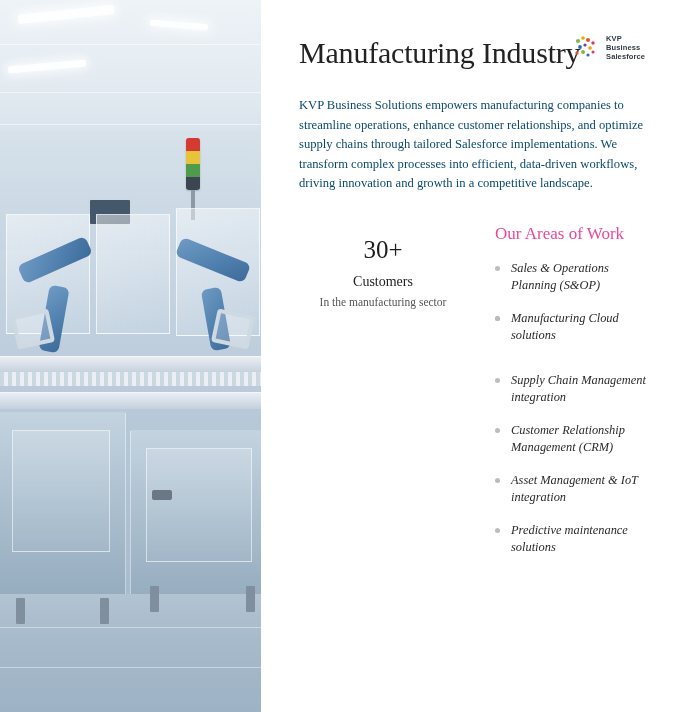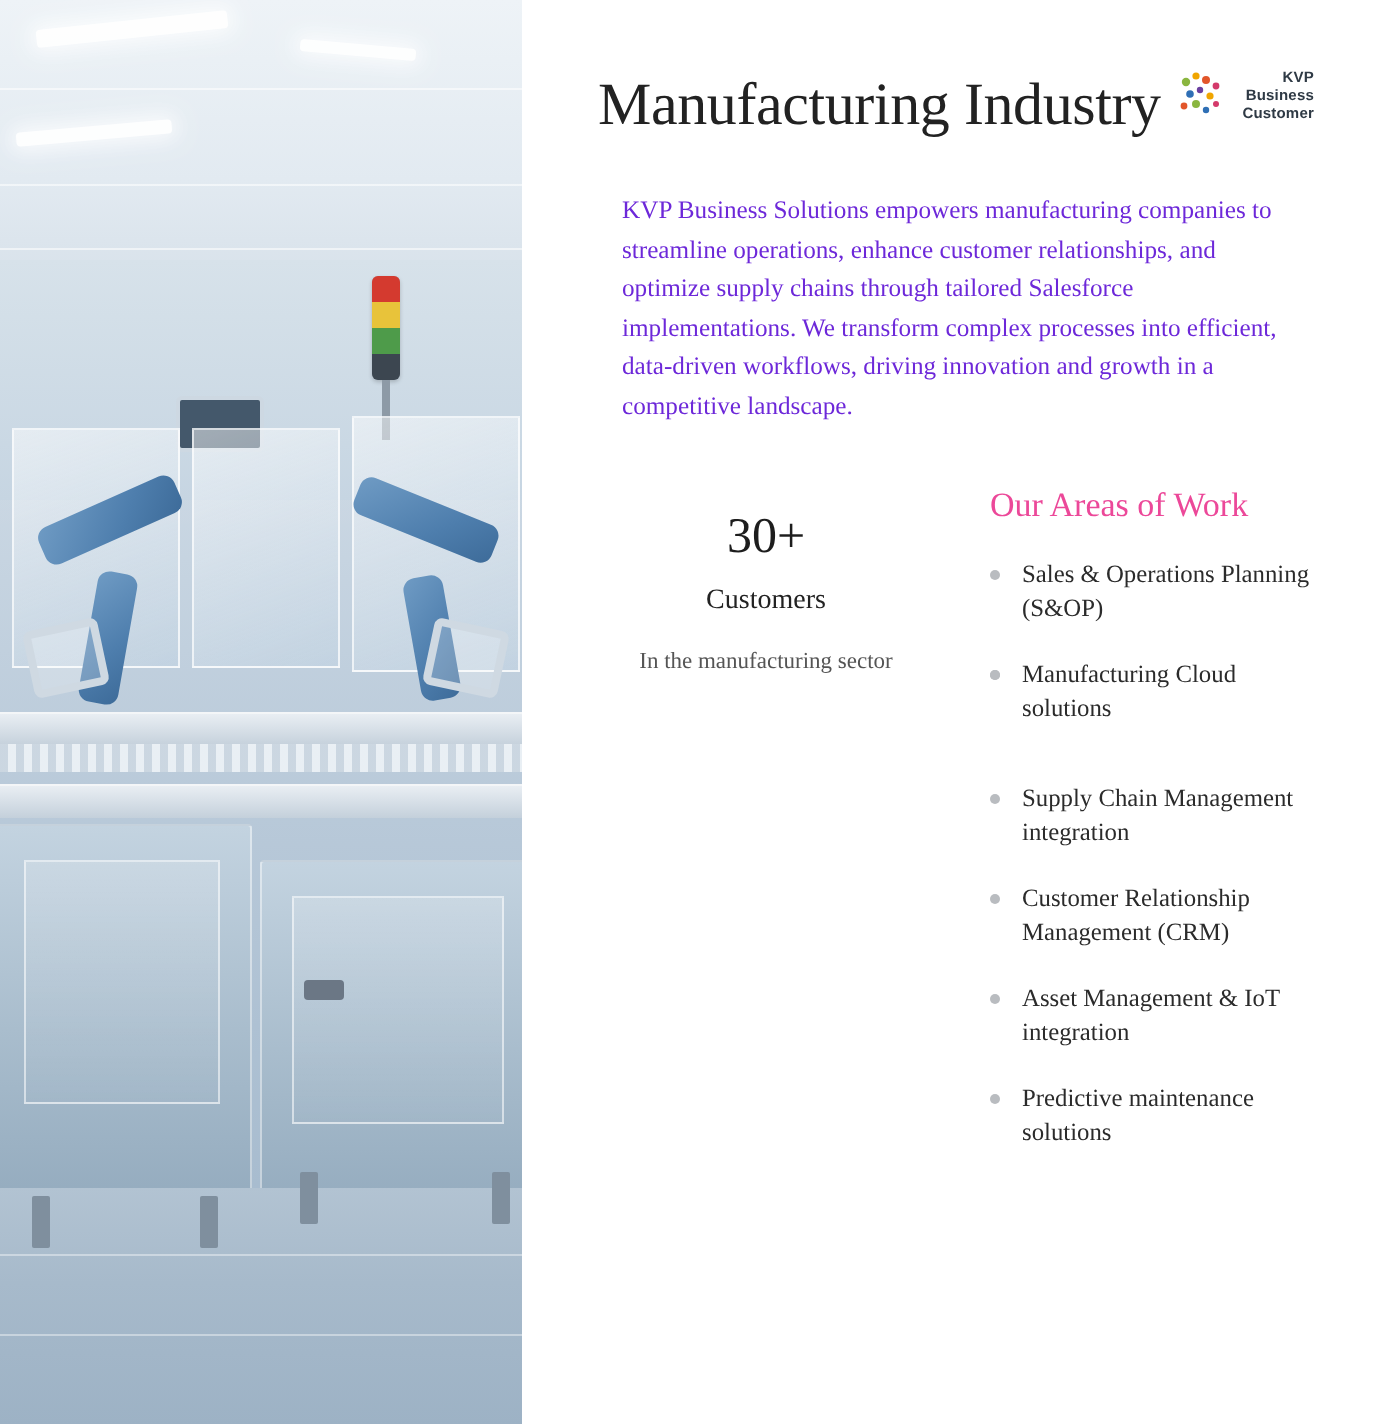--- a/index.html
+++ b/index.html
@@ -197,25 +197,24 @@
   .content {
     position: relative;
     flex: 1 1 auto;
     padding: 34px 40px 0 38px;
     box-sizing: border-box;
   }
 
   .logo {
     position: absolute;
     top: 34px;
-    right: 40px;
+    right: 52px;
     display: flex;
     align-items: center;
     gap: 7px;
-    text-align: right;
   }
   .logo-mark {
     width: 26px; height: 26px;
     position: relative;
   }
   .logo-text {
     font-family: "Liberation Sans", sans-serif;
     font-size: 7.5px;
     line-height: 9px;
     color: #2f3a45;
@@ -231,22 +230,22 @@
     color: #222222;
     margin: 0 0 24px 0;
     max-width: 320px;
     letter-spacing: -0.2px;
   }
 
   p.intro {
     font-family: "Liberation Serif", serif;
     font-size: 12.6px;
     line-height: 19.5px;
-    color: #6d28d9;
-    margin: 12px;
+    color: #0c4a6e;
+    margin: 0;
     max-width: 358px;
   }
 
   .lower {
     display: flex;
     margin-top: 28px;
     gap: 28px;
   }
 
   .stats {
@@ -267,39 +266,40 @@
     font-size: 14px;
     line-height: 20px;
     color: #222222;
     margin-top: 4px;
   }
   .stat-sub {
     font-family: "Liberation Serif", serif;
     font-size: 11.5px;
     line-height: 17px;
     color: #555555;
-    margin-top: 12px;
+    margin-top: 2px;
   }
   .stat-block + .stat-block { margin-top: 26px; }
 
   .areas {
     flex: 1 1 auto;
     padding-top: 0;
   }
   .areas-title {
     font-family: "Liberation Serif", serif;
     font-size: 17px;
     line-height: 24px;
     color: #ec4899;
     margin: 0 0 14px 0;
   }
   ul.areas-list {
     list-style: none;
     margin: 0;
     padding: 0;
+    font-style: italic;
   }
   ul.areas-list li {
     position: relative;
     padding-left: 16px;
     margin-bottom: 16px;
     font-family: "Liberation Serif", serif;
     font-size: 12.4px;
     line-height: 17px;
     color: #2b2b2b;
     max-width: 170px;
@@ -384,21 +384,21 @@
           <circle cx="17" cy="13" r="1.8" fill="#f0a500"></circle>
           <circle cx="4" cy="18" r="1.7" fill="#e2562a"></circle>
           <circle cx="10" cy="17" r="2.0" fill="#8ab63f"></circle>
           <circle cx="15" cy="20" r="1.6" fill="#2f6fb5"></circle>
           <circle cx="20" cy="17" r="1.5" fill="#d43a6b"></circle>
         </svg>
       </span>
       <span class="logo-text">
         <span>KVP</span><br>
         <span>Business</span><br>
-        <span>Customer</span>
+        <span>Salesforce</span>
       </span>
     </div>
 
     <h1 class="title">Manufacturing Industry</h1>
 
     <p class="intro">KVP Business Solutions empowers manufacturing companies to streamline operations, enhance customer relationships, and optimize supply chains through tailored Salesforce implementations. We transform complex processes into efficient, data-driven workflows, driving innovation and growth in a competitive landscape.</p>
 
     <div class="lower">
 
       <div class="stats">

